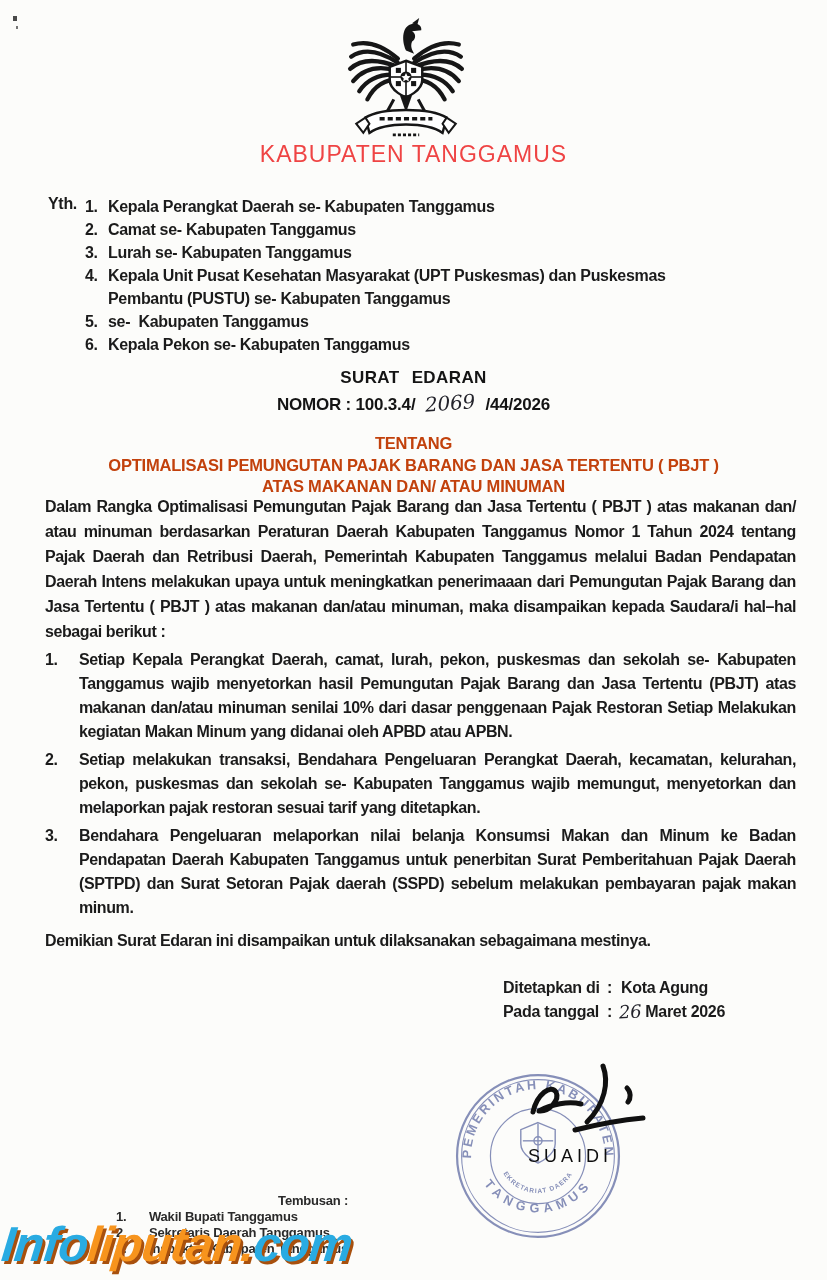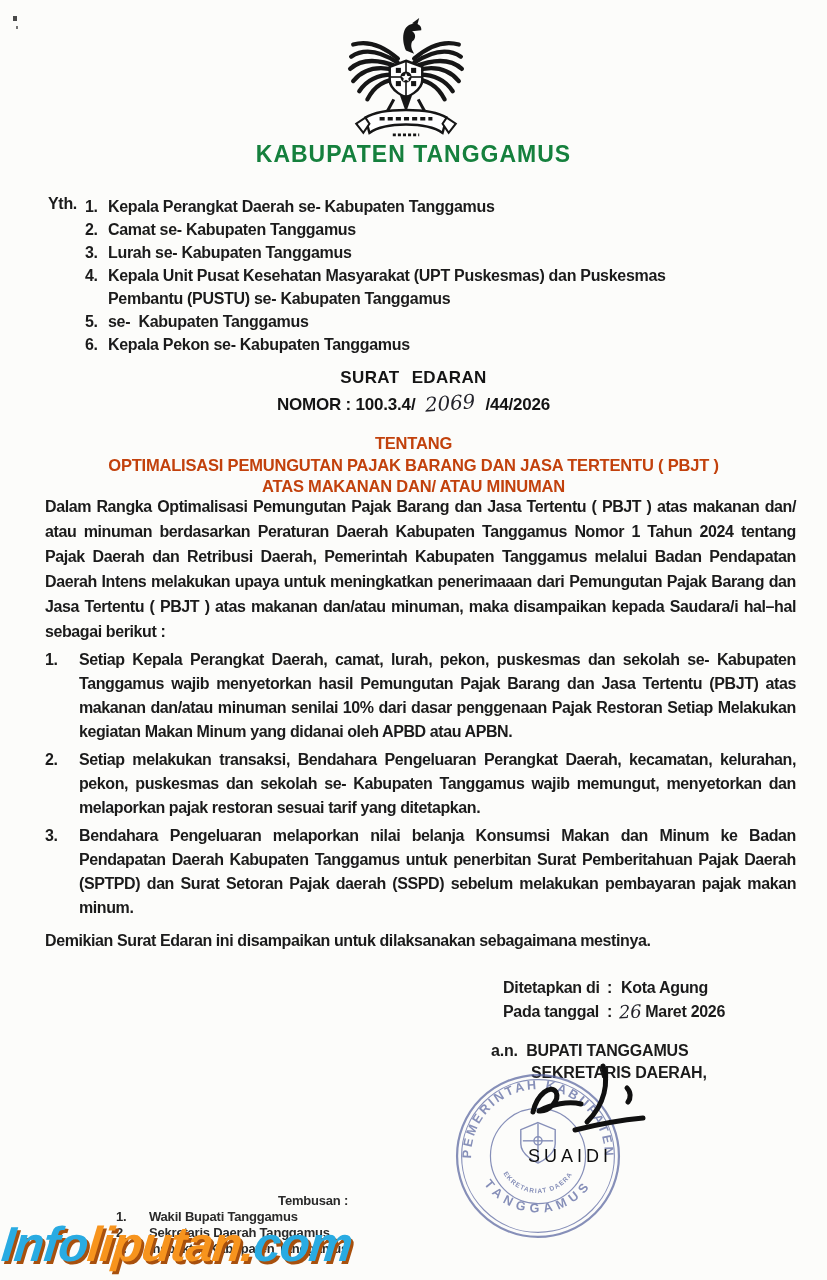--- a/index.html
+++ b/index.html
@@ -13,21 +13,21 @@
     color:#1b1b1b;
   }
   
   .corner-mark{position:absolute;left:13px;top:16px;width:4px;height:5px;background:#4a4a4a;box-shadow:2px 9px 0 -1px #777;}
 
   
   .emblem{position:absolute;left:345px;top:14px;width:122px;height:126px;}
 
   .org-title{
     position:absolute;left:0;top:141px;width:827px;
-    text-align:center;font-size:23px;font-weight:700;letter-spacing:1px;color:#15803d;
+    text-align:center;font-size:23px;font-weight:400;letter-spacing:1px;color:#ef4444;
   }
 
   
   .recipients{position:absolute;left:48px;top:195px;width:700px;display:flex;font-size:16px;font-weight:700;letter-spacing:-0.3px;}
   .yth{width:37px;flex:none;}
   .rec-item{display:flex;line-height:23px;}
   .rec-num{width:23px;flex:none;}
   .rec-text{flex:1;}
 
   
@@ -200,27 +200,20 @@
       <span>Kota Agung</span>
     </div>
     <div class="pl-row">
       <span class="pl-label">Pada tanggal</span>
       <span class="pl-colon">:</span>
       <span class="handwritten hw-date">26</span>
       <span>Maret 2026</span>
     </div>
   </div>
 
-  <div class="signatory">
-    <div>
-      <span>a.n.</span>&nbsp;
-      <span>BUPATI TANGGAMUS</span>
-    </div>
-    <div class="sig-office">SEKRETARIS DAERAH,</div>
-  </div>
 
   <svg class="stamp" viewBox="0 0 170 170" style="color: rgb(90, 102, 160);">
     <g fill="none" stroke="currentColor">
       <circle cx="85" cy="85" r="80" stroke-width="2.2"></circle>
       <circle cx="85" cy="85" r="75.5" stroke-width="1.1"></circle>
       <circle cx="85" cy="85" r="47" stroke-width="1.2"></circle>
     </g>
     <defs>
       <path id="arcT" d="M19,85 A66,66 0 1 1 151,85"></path>
       <path id="arcB" d="M25,100 A64.5,64.5 0 0 0 145,100"></path>

